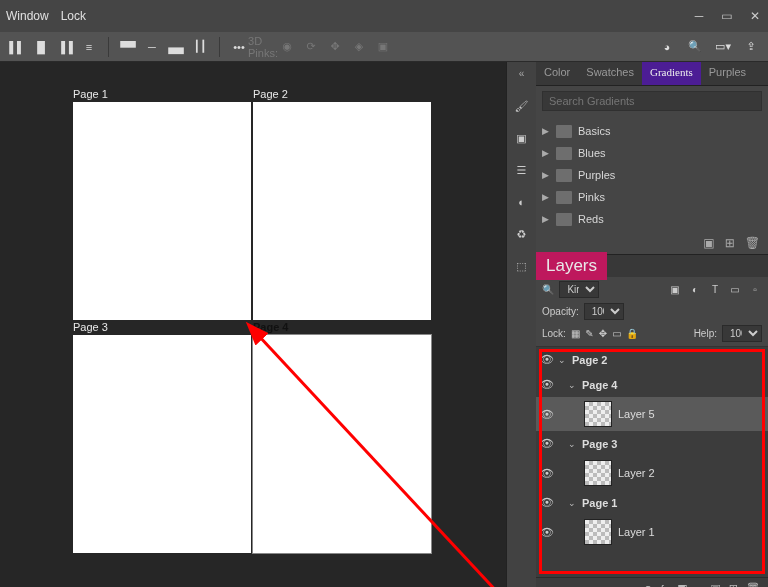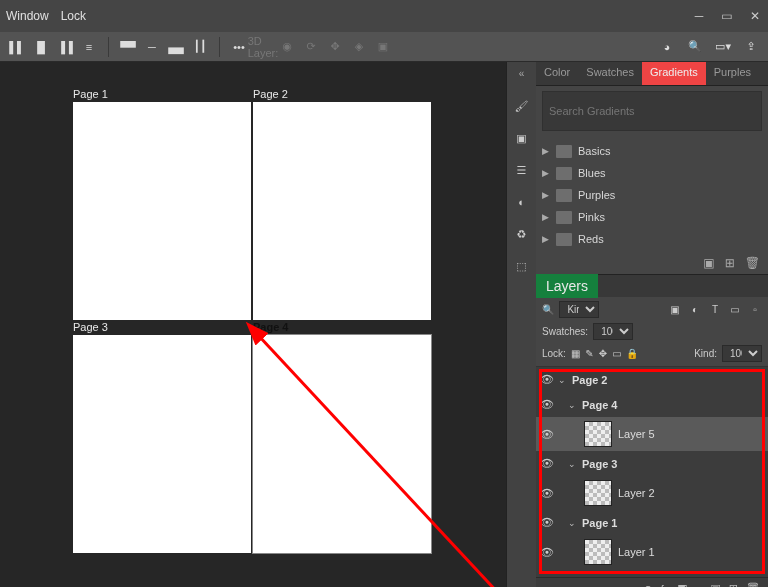--- a/index.html
+++ b/index.html
@@ -21,31 +21,31 @@
 .p2 { left: 180px; top: 13px; width: 178px; height: 218px; }
 .p3 { left: 0; top: 246px; width: 178px; height: 218px; }
 .p4 { left: 180px; top: 246px; width: 178px; height: 218px; outline: 1px solid #888; }
 .p4lbl { font-weight: bold; color: #111; }
 .collapse-strip { width: 30px; background: #424242; border-left: 1px solid #222; display: flex; flex-direction: column; align-items: center; padding-top: 6px; gap: 14px; }
 .collapse-strip .chev { font-size: 10px; color: #aaa; margin-bottom: 4px; }
 .collapse-strip .sicon { width: 18px; height: 18px; color: #ccc; display: flex; align-items: center; justify-content: center; }
 .right-panels { width: 232px; background: #454545; display: flex; flex-direction: column; justify-content: center; }
 .panel-tabs { display: flex; height: 24px; background: #383838; border-bottom: 1px solid #222; font-size: 11px; }
 .panel-tabs .tab { padding: 4px 8px; color: #999; }
-.panel-tabs .tab.active { background: #ef4444; color: #eee; }
+.panel-tabs .tab.active { background: #4c1d95; color: #eee; font-family: Liberation Serif, serif; }
 .search-row { padding: 5px 6px; }
-.search-row input { width: 100%; background: #383838; border: 1px solid #303030; color: #aaa; font-size: 11px; padding: 13px 6px; }
+.search-row input { width: 100%; background: #383838; border: 1px solid #303030; color: #aaa; font-size: 11px; padding: 3px 6px; }
 .folder-list { padding: 4px 2px 2px 6px; font-size: 11px; }
 .folder-list .folder { display: flex; align-items: center; gap: 6px; height: 22px; color: #d8d8d8; }
 .folder .arrow { color: #aaa; width: 8px; font-size: 9px; }
 .folder .ficon { width: 16px; height: 13px; background: #6e6e6e; border-radius: 1px; }
 .panel-footer { height: 22px; display: flex; justify-content: flex-end; align-items: center; gap: 10px; padding-right: 8px; color: #aaa; font-size: 12px; }
 .layers-panel { flex: 1; display: flex; flex-direction: column; border-top: 1px solid #222; }
 .layers-tab { background: #383838; height: 22px; display: flex; align-items: center; }
-.layers-tab .tab { background: #15803d; padding: 4px 10px; color: #e8e8e8; font-size: 14px; }
+.layers-tab .tab { background: #be185d; padding: 4px 10px; color: #e8e8e8; font-size: 17px; }
 .layer-opts { padding: 4px 6px; display: flex; flex-direction: column; gap: 5px; font-size: 10px; color: #ccc; border-bottom: 1px solid #333; }
 .layer-opts .row { display: flex; align-items: center; gap: 5px; }
 .layer-opts select { background: #383838; border: 1px solid #2a2a2a; color: #ccc; font-size: 10px; padding: 1px 3px; }
 .layer-opts .mini { width: 40px; }
 .layer-opts .icons { display: flex; gap: 6px; margin-left: auto; color: #ccc; }
 .layer-opts .icons span { width: 14px; text-align: center; }
 .layer-tree { flex: 1; background: #3c3c3c; overflow: auto; position: relative; }
 .hl-box { position: absolute; border: 3px solid #f00; inset: 2px 3px 3px 3px; pointer-events: none; }
 .lrow { display: flex; align-items: center; height: 25px; font-size: 11px; color: #ddd; }
 .lrow.sub { height: 34px; }
@@ -76,21 +76,21 @@
   <span class="ico">▐▌</span>
   <span class="ico">▐▐</span>
   <span class="ico">≡</span>
   <span class="sep"></span>
   <span class="ico">▀▀</span>
   <span class="ico">─</span>
   <span class="ico">▄▄</span>
   <span class="ico">┃┃</span>
   <span class="sep"></span>
   <span class="ico">•••</span>
-  <span class="ico dim">3D Layer:</span>
+  <span class="ico dim">3D Pinks:</span>
   <span class="ico dim">◉</span>
   <span class="ico dim">⟳</span>
   <span class="ico dim">✥</span>
   <span class="ico dim">◈</span>
   <span class="ico dim">▣</span>
   <div class="right">
     <span class="ico">◕</span>
     <span class="ico">🔍</span>
     <span class="ico">▭▾</span>
     <span class="ico">⇪</span>
@@ -186,31 +186,31 @@
           <select class="mini"><option>Kind</option></select>
           <div class="icons">
             <span>▣</span>
             <span>◐</span>
             <span>T</span>
             <span>▭</span>
             <span>▫</span>
           </div>
         </div>
         <div class="row">
-          <span>Swatches:</span>
+          <span>Opacity:</span>
           <select class="mini"><option>100%</option></select>
         </div>
         <div class="row">
           <span>Lock:</span>
           <span>▦</span>
           <span>✎</span>
           <span>✥</span>
           <span>▭</span>
           <span>🔒</span>
-          <span style="margin-left:auto">Kind:</span>
+          <span style="margin-left:auto">Help:</span>
           <select class="mini"><option>100%</option></select>
         </div>
       </div>
 
       <div class="layer-tree">
         <div class="hl-box"></div>
 
         <div class="lrow">
             <span class="eye">👁</span>
             <span class="arrow">⌄</span>

